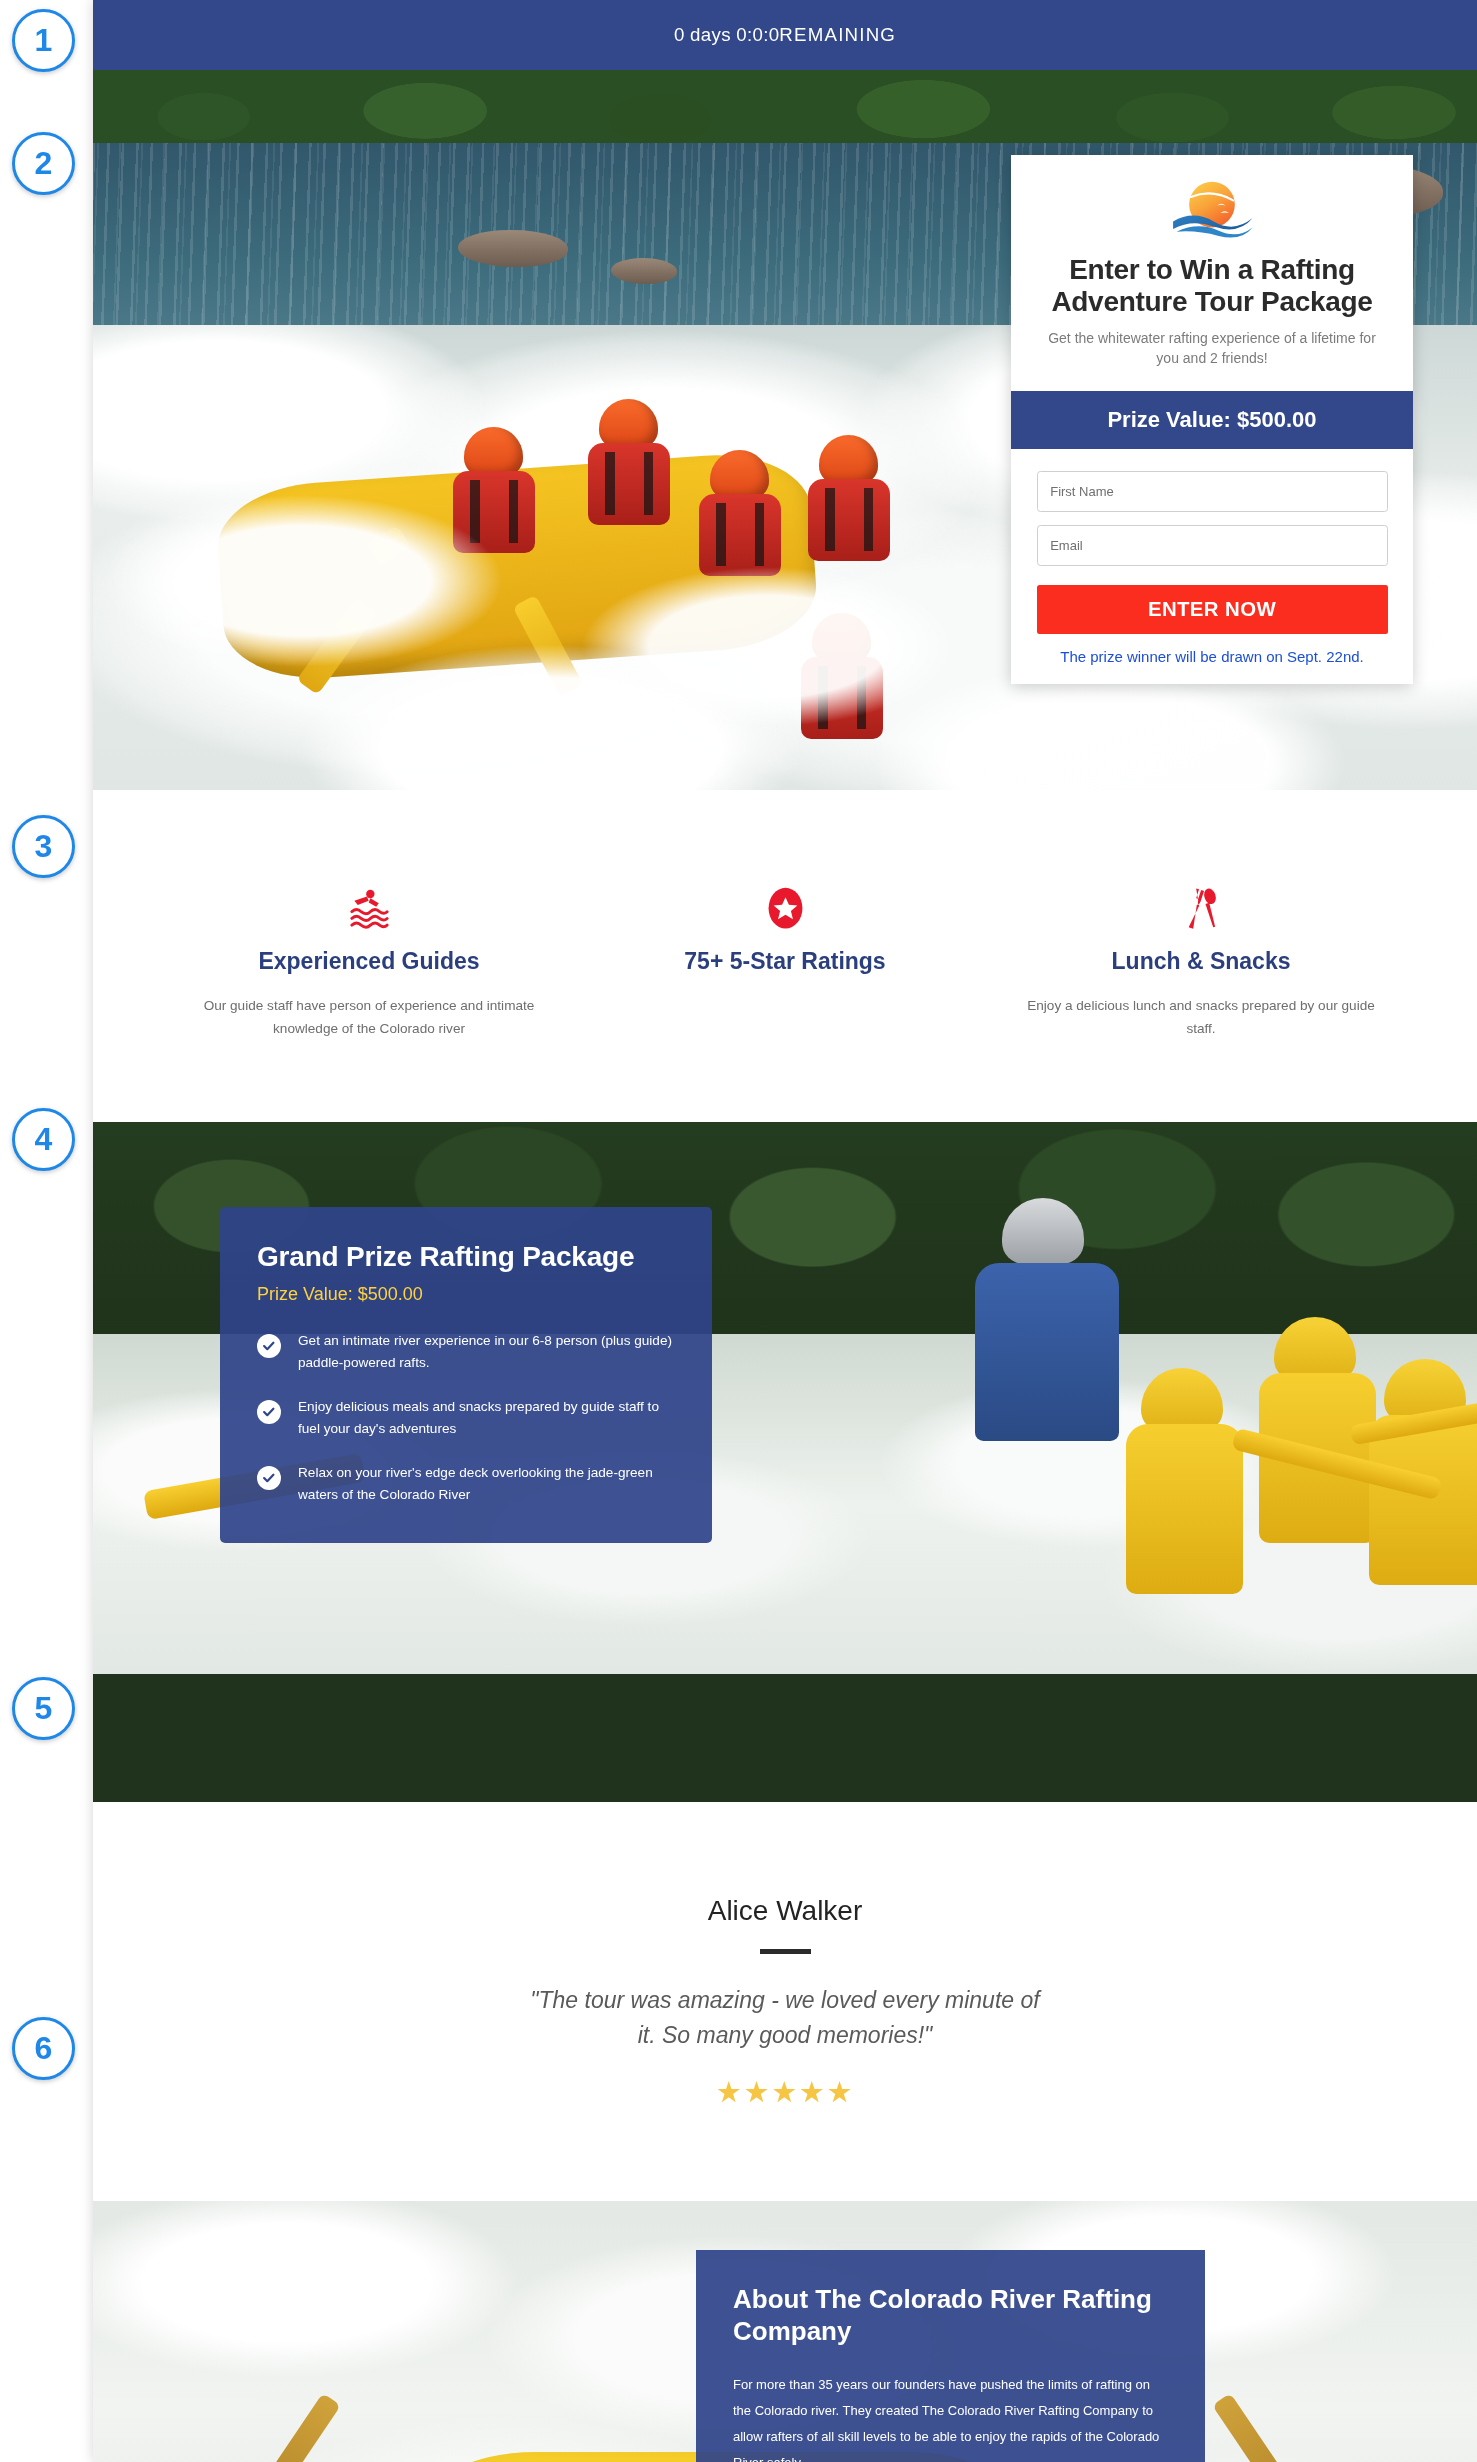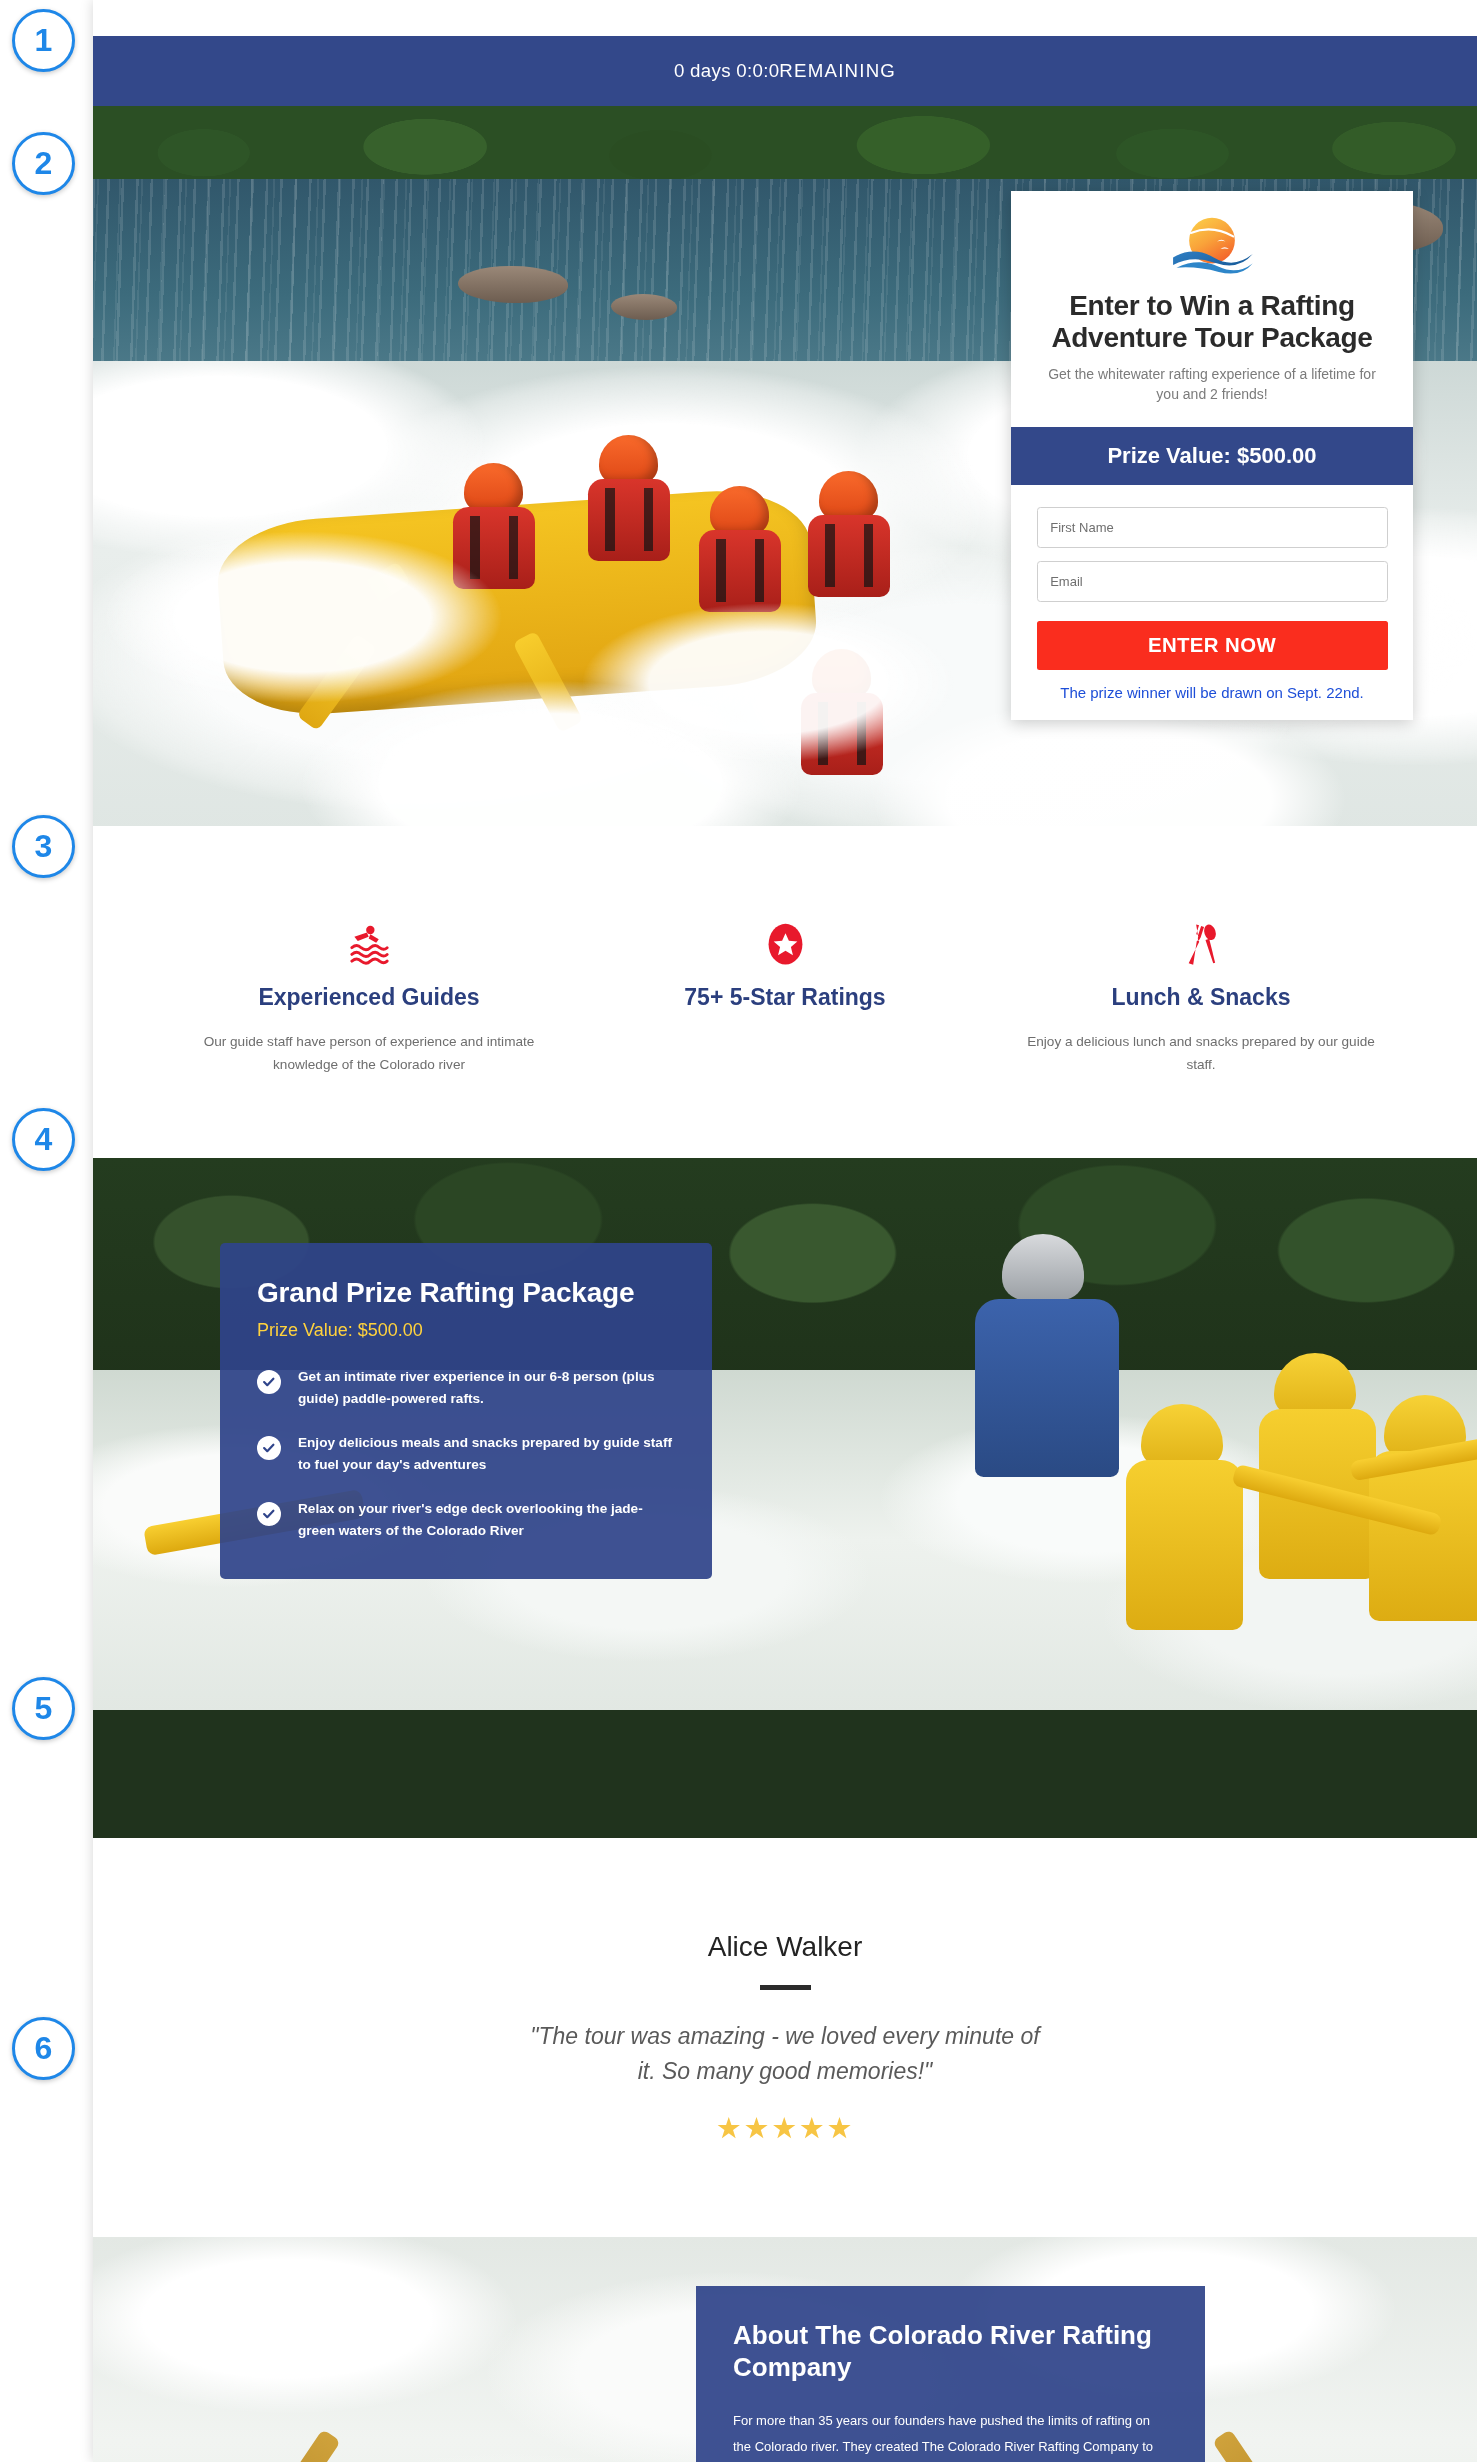--- a/index.html
+++ b/index.html
@@ -26,21 +26,21 @@
   .frame {
     position: absolute; left: 93px; top: 0; width: 1384px; height: 2462px;
     background: #fff; box-shadow: 0 0 12px rgba(0,0,0,.17);
     overflow: hidden;
   }
 
   
   .countdown {
     height: 70px; background: #33488a;
     display: flex; align-items: center; justify-content: center;
-    color: #fff; font-size: 18.7px; letter-spacing: 0.3px; margin-top: 36px;
+    color: #fff; font-size: 18.7px; letter-spacing: 0.3px;
   }
   .cd-time { font-weight: 400; }
   .cd-label { font-weight: 400; letter-spacing: 1.2px; }
 
   
   .hero {
     position: relative; height: 720px; overflow: hidden;
     background: linear-gradient(#1d4f63, #2e6b7d);
   }
   .hero-photo { position: absolute; inset: 0; }
@@ -231,21 +231,21 @@
     position: absolute; left: 127px; top: 85px; width: 492px;
     background: rgba(47,68,138,.93); border-radius: 5.1px;
     padding: 34px 37px 37px; z-index: 10;
   }
   .prize-title {
     color: #fff; font-size: 28px; font-weight: bold; letter-spacing: -0.2px;
   }
   .prize-value {
     color: #ffd23d; font-size: 18px; margin-top: 10.2px; margin-bottom: 25.5px;
   }
-  .b-item { display: flex; gap: 17px; margin-bottom: 22px; font-weight: bold; }
+  .b-item { display: flex; gap: 17px; margin-bottom: 22px; }
   .b-item:last-child { margin-bottom: 0; }
   .check {
     flex: none; width: 24px; height: 24px; border-radius: 50%;
     background: #fff; margin-top: 3.4px;
     display: flex; align-items: center; justify-content: center;
   }
   .b-text { color: #fff; font-size: 13.6px; line-height: 1.62; }
 
   
   .testi { background: #fff; padding: 93px 51px 92px; text-align: center; }

